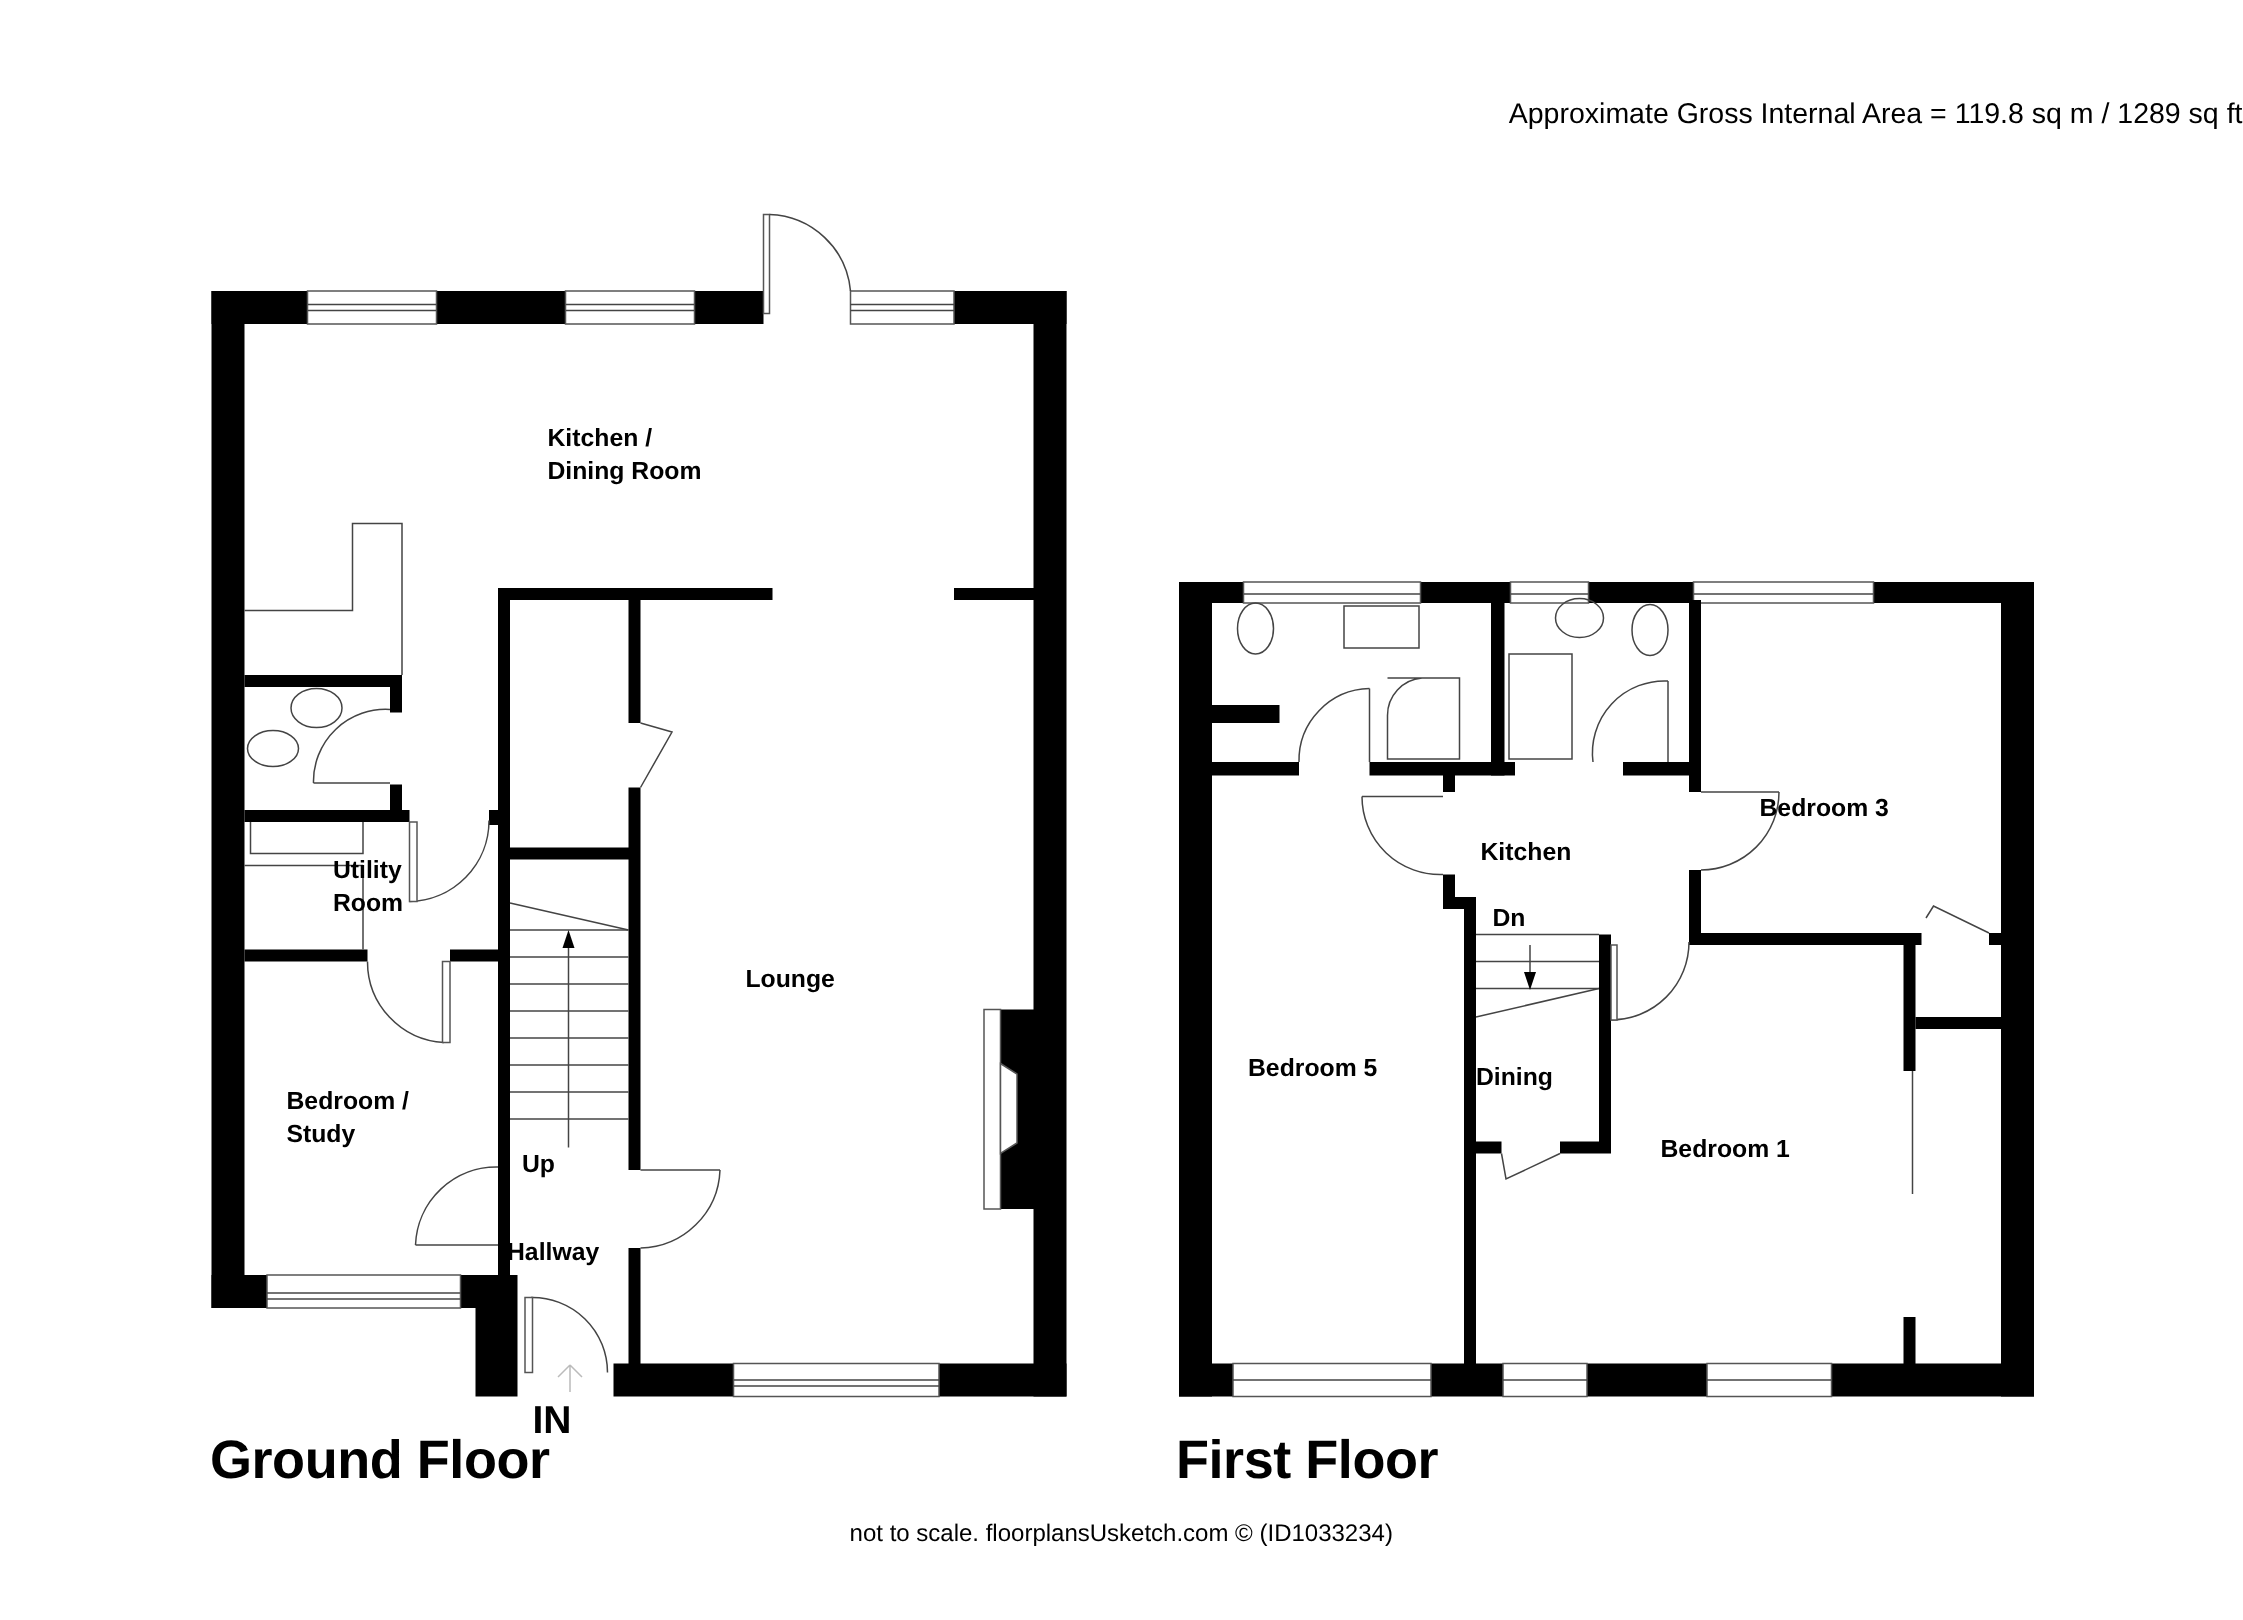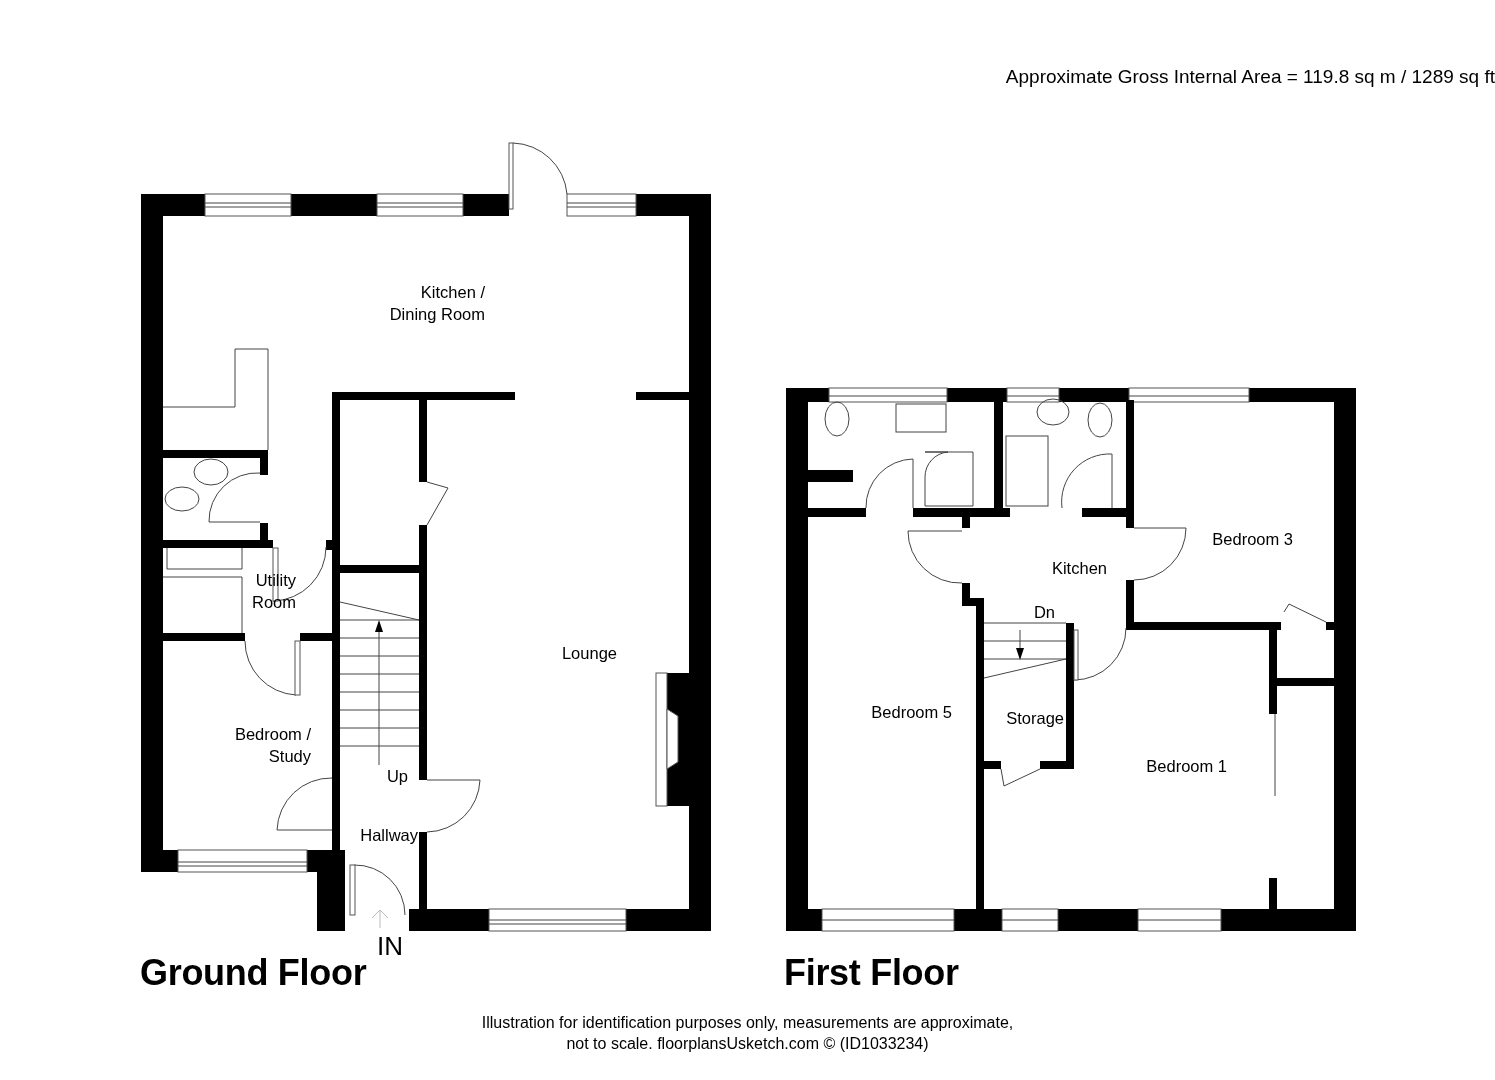--- a/index.html
+++ b/index.html
@@ -5,21 +5,21 @@
   html, body { margin:0; padding:0; background:#ffffff; }
   body { width:1495px; height:1080px; position:relative; overflow:hidden;
          font-family:"Liberation Sans", sans-serif; color:#000; }
   .title { position:absolute; top:66px; left:0; width:1495px; text-align:right; font-size:19px; }
   .footer { position:absolute; top:1012px; left:0; width:1495px; text-align:center; font-size:16px; line-height:21px; }
   .floor-label { position:absolute; top:952px; font-size:36px; font-weight:bold; letter-spacing:-0.3px; }
   svg { position:absolute; left:0; top:0; }
   .wall { fill:#000; }
   .thin { fill:none; stroke:#444; stroke-width:1; }
   .win { fill:#fff; stroke:#555; stroke-width:1; }
-  .room-label { position:absolute; font-size:16.5px; text-align:right; line-height:22px; white-space:nowrap; }
+  .room-label { position:absolute; font-size:16.5px; text-align:left; line-height:22px; white-space:nowrap;font-weight:bold; }
 </style>
 </head>
 <body>
 
 <div class="title">Approximate Gross Internal Area = 119.8 sq m / 1289 sq ft</div>
 
 <svg width="1495" height="1080">
 
   <g>
 
@@ -203,20 +203,19 @@
 </div>
 <div class="room-label" style="left:348px; top:765px; width:60px;">Up</div>
 <div class="room-label" style="left:338px; top:824px; width:80px;">Hallway</div>
 <div class="room-label" style="left:355px; top:935px; width:48px; font-size:26px;">IN</div>
 <div class="floor-label" style="left:140px;">Ground Floor</div>
 
 <div class="room-label" style="left:1173px; top:528px; width:120px;">Bedroom 3</div>
 <div class="room-label" style="left:987px; top:557px; width:120px;">Kitchen</div>
 <div class="room-label" style="left:995px; top:601px; width:60px;">Dn</div>
 <div class="room-label" style="left:832px; top:701px; width:120px;">Bedroom 5</div>
-<div class="room-label" style="left:984px; top:707px; width:80px;">Storage</div>
+<div class="room-label" style="left:984px; top:707px; width:80px;">Dining</div>
 <div class="room-label" style="left:1107px; top:755px; width:120px;">Bedroom 1</div>
 <div class="floor-label" style="left:784px;">First Floor</div>
 
 <div class="footer">
-  <div>Illustration for identification purposes only, measurements are approximate,</div>
   <div>not to scale. floorplansUsketch.com © (ID1033234)</div>
 </div>
 
 </body></html>

